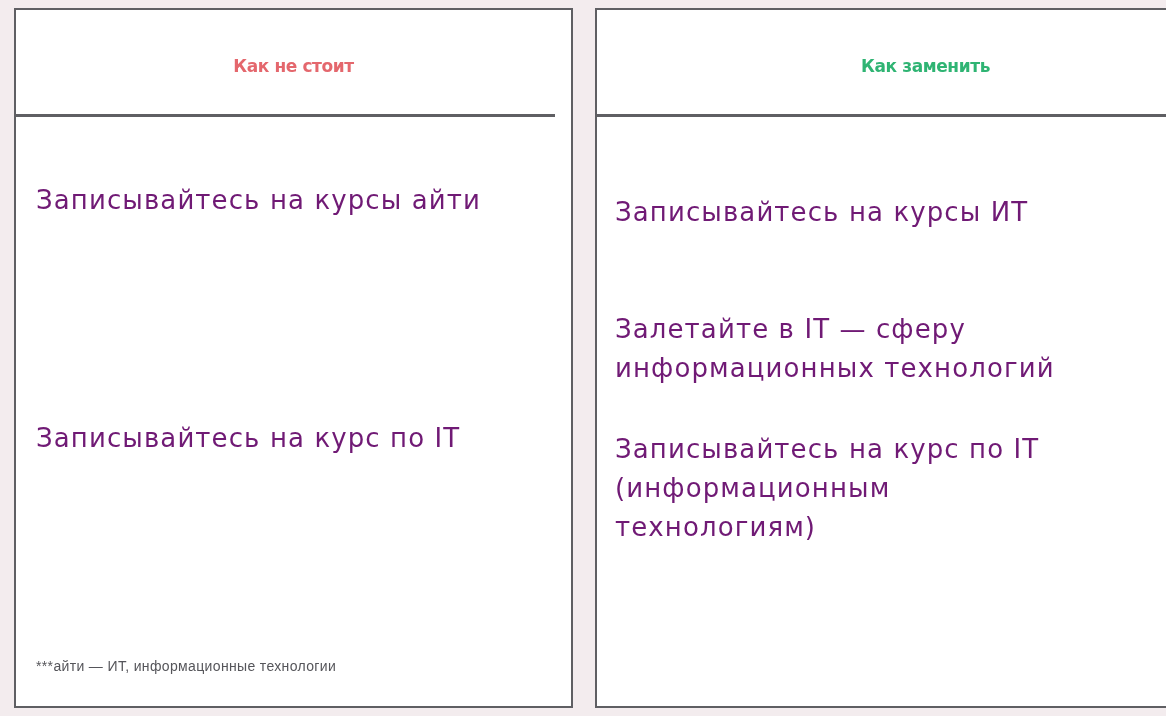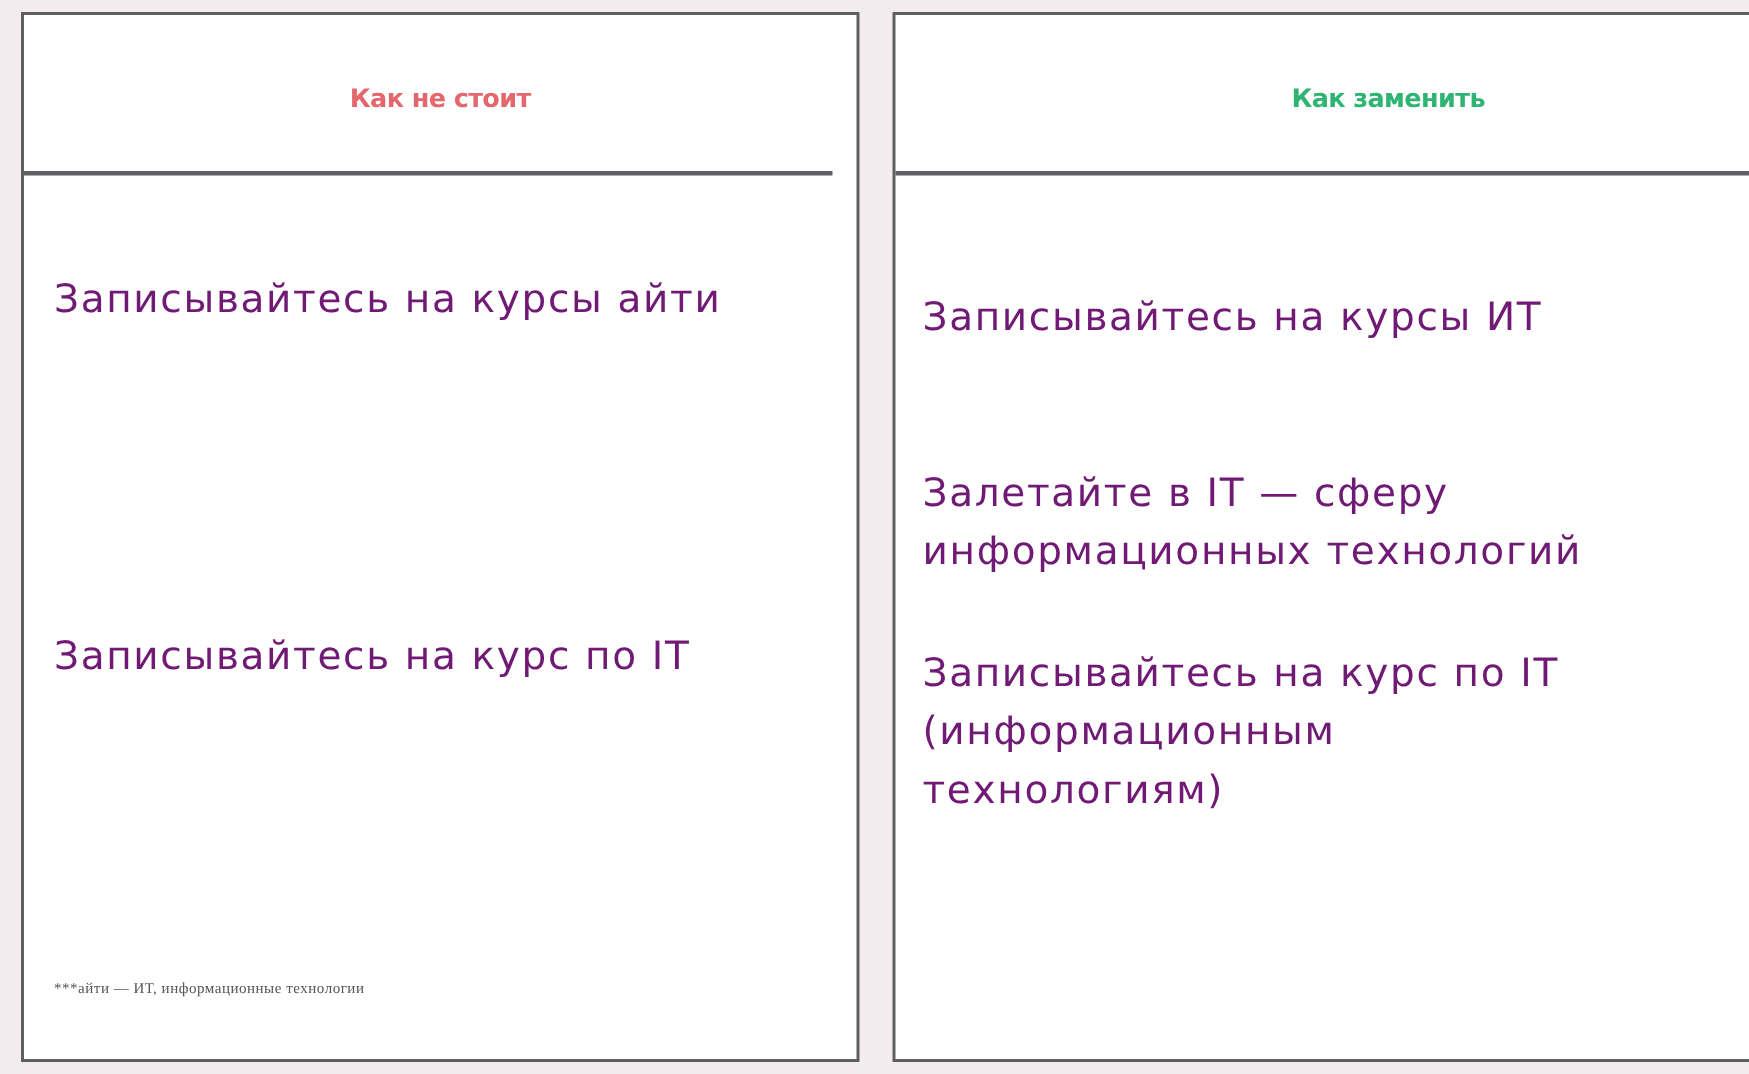--- a/index.html
+++ b/index.html
@@ -79,22 +79,22 @@
     color: #701a75;
     white-space: pre-line;
   }
 
   .card-left .phrase  { left: 20px; width: 520px; }
   .card-right .phrase { left: 18px; width: 515px; margin-top: 38px; }
 
   .footnote {
     position: absolute;
     left: 20px;
-    font-family: Liberation Serif, serif;
-    font-size: 10px;
+    font-family: Liberation Sans, sans-serif;
+    font-size: 14px;
     letter-spacing: 0.35px;
     color: #55555a;
     white-space: nowrap;
   }
 </style>
 </head>
 <body>
 
 <div class="board">
 

